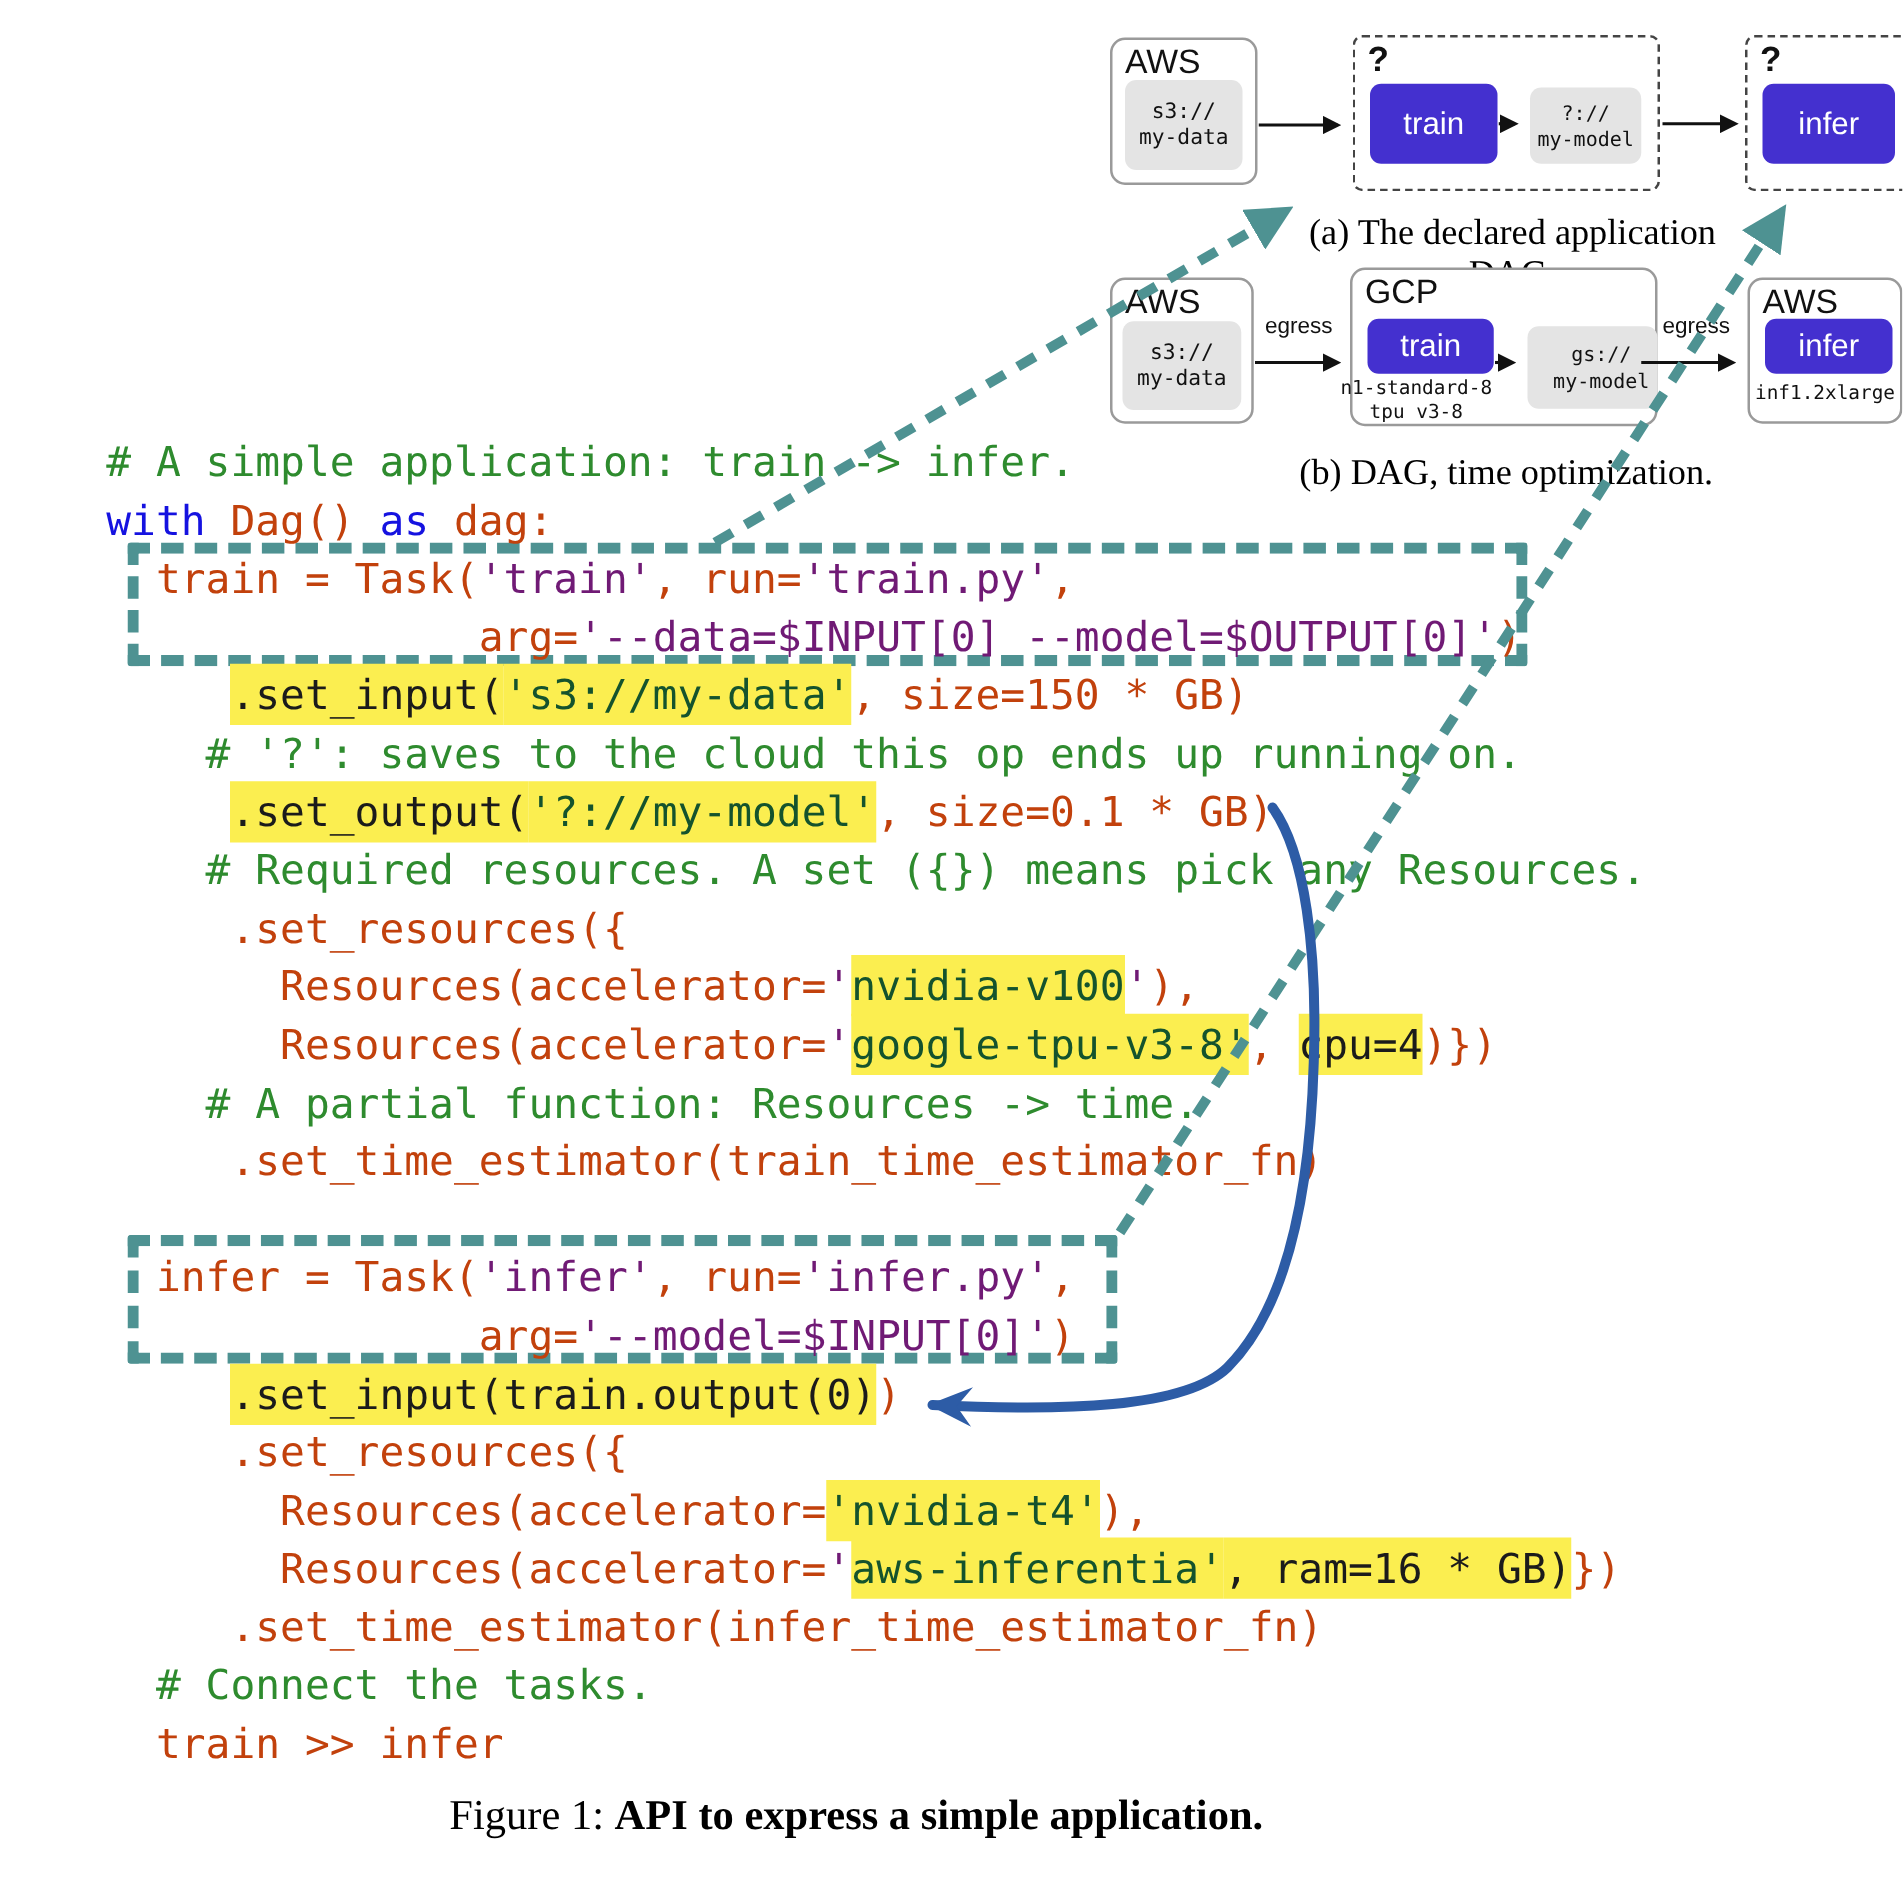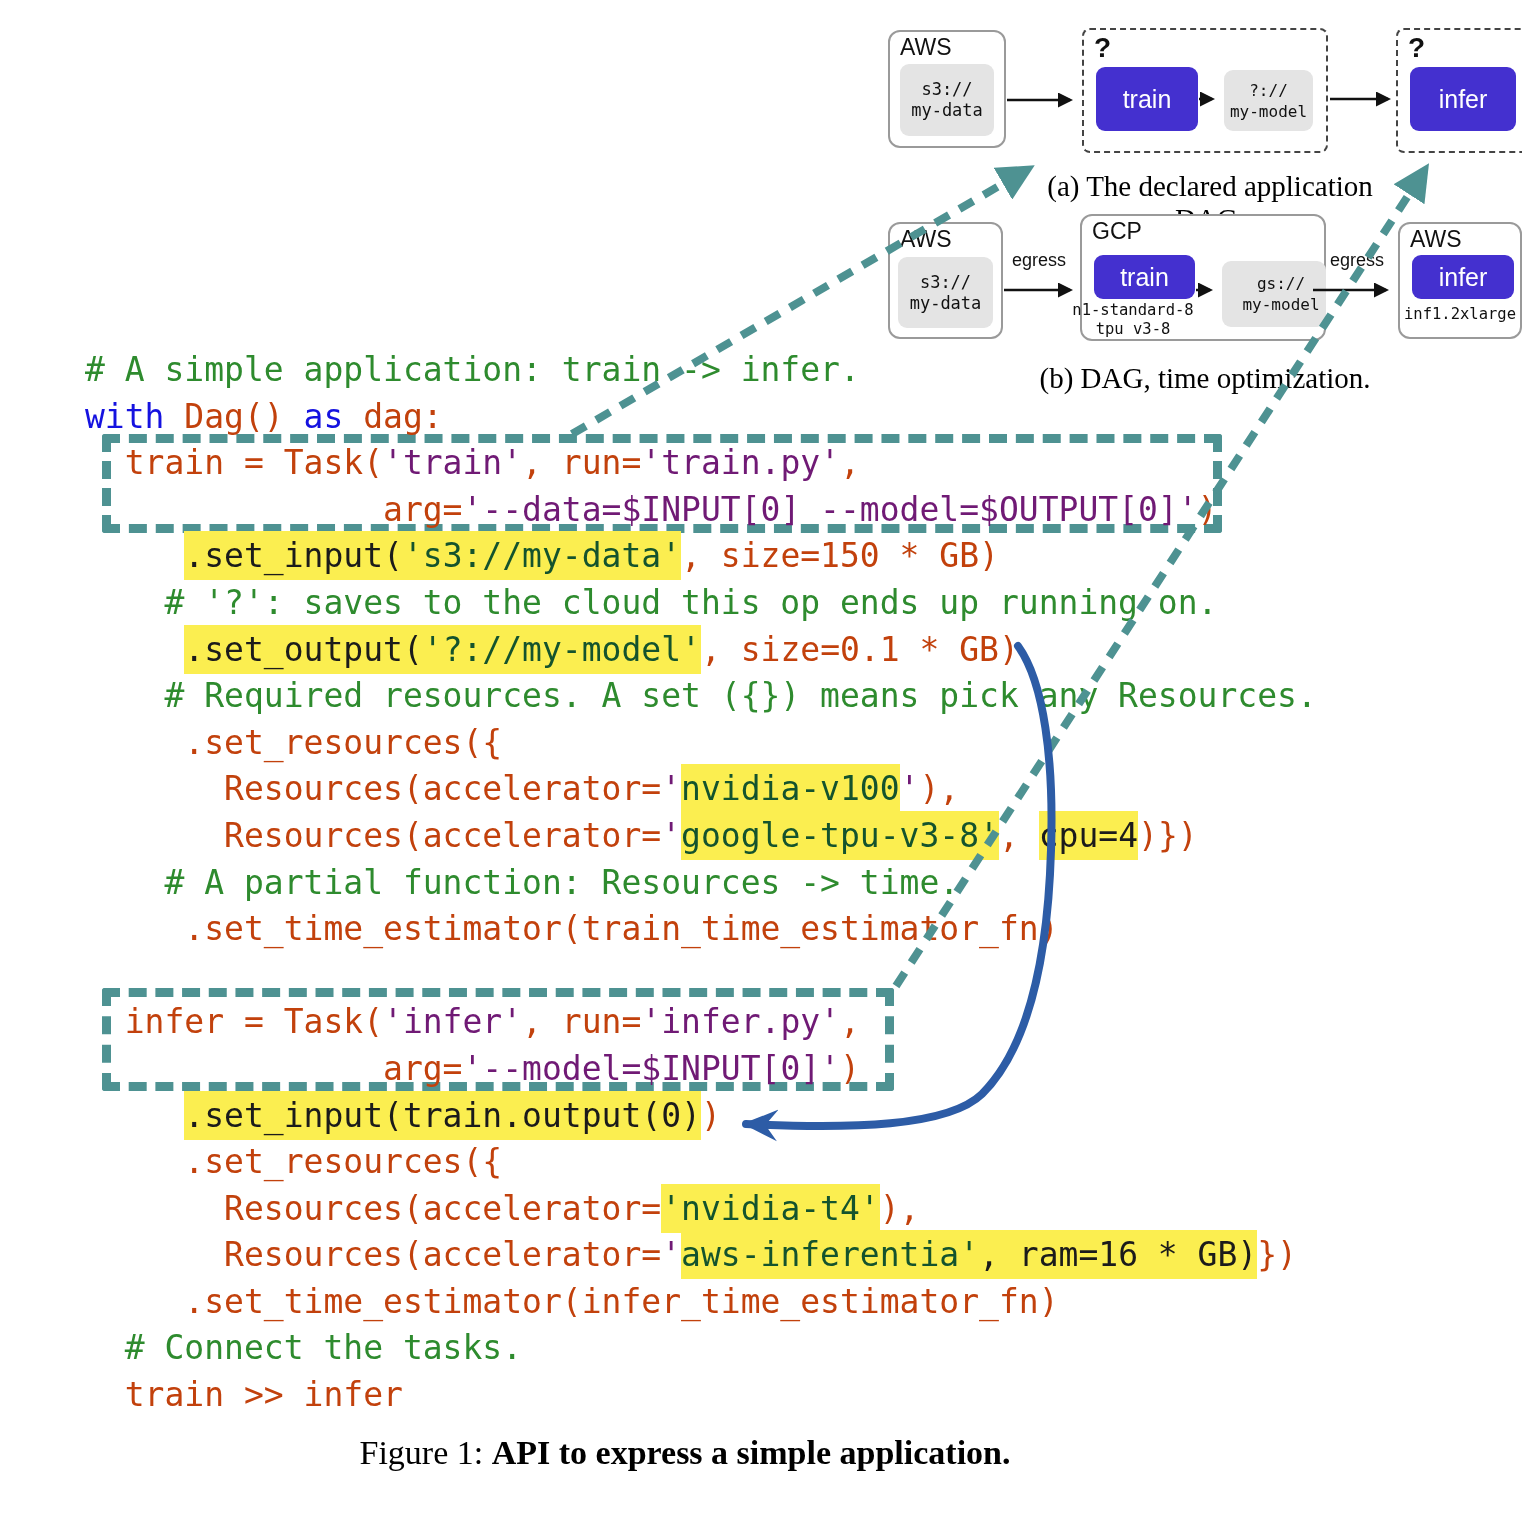--- a/index.html
+++ b/index.html
@@ -20,21 +20,21 @@
 
   
   .task-outline{position:absolute;z-index:1;border:9px dashed #4e9292;border-radius:3px;
                 box-sizing:border-box;background:transparent;}
   #train-outline{left:102px;top:434px;width:1120px;height:99px;}
   #infer-outline{left:102px;top:988px;width:792px;height:103px;}
 
   
   .cloud-box{position:absolute;background:#fff;border:2px solid #9a9a9a;border-radius:12px;
              box-sizing:border-box;z-index:1;}
-  .cloud-label{position:absolute;left:10px;top:2px;font-size:23px;font-weight:500;color:#111;}
+  .cloud-label{position:absolute;left:10px;top:2px;font-size:27px;font-weight:500;color:#111;}
   .dashed-box{position:absolute;border:2.5px dashed #444;border-radius:8px;box-sizing:border-box;z-index:1;}
   .q-label{position:absolute;left:10px;top:2px;font-size:28px;font-weight:600;color:#111;}
   .data-node{position:absolute;background:#e4e4e4;border-radius:9px;z-index:1;
              font-family:"DejaVu Sans Mono",monospace;font-size:17px;line-height:21px;color:#111;
              display:flex;align-items:center;justify-content:center;text-align:center;white-space:pre-line;}
   .op-node{position:absolute;background:#4430cf;border-radius:9px;z-index:1;color:#ffffff;
            font-size:25px;font-weight:500;display:flex;align-items:center;justify-content:center;}
   .machine-label{position:absolute;z-index:1;font-family:"DejaVu Sans Mono",monospace;
                  font-size:15.5px;line-height:19px;color:#111;text-align:center;white-space:pre-line;}
   .egress-label{position:absolute;z-index:1;font-size:18px;color:#111;}

